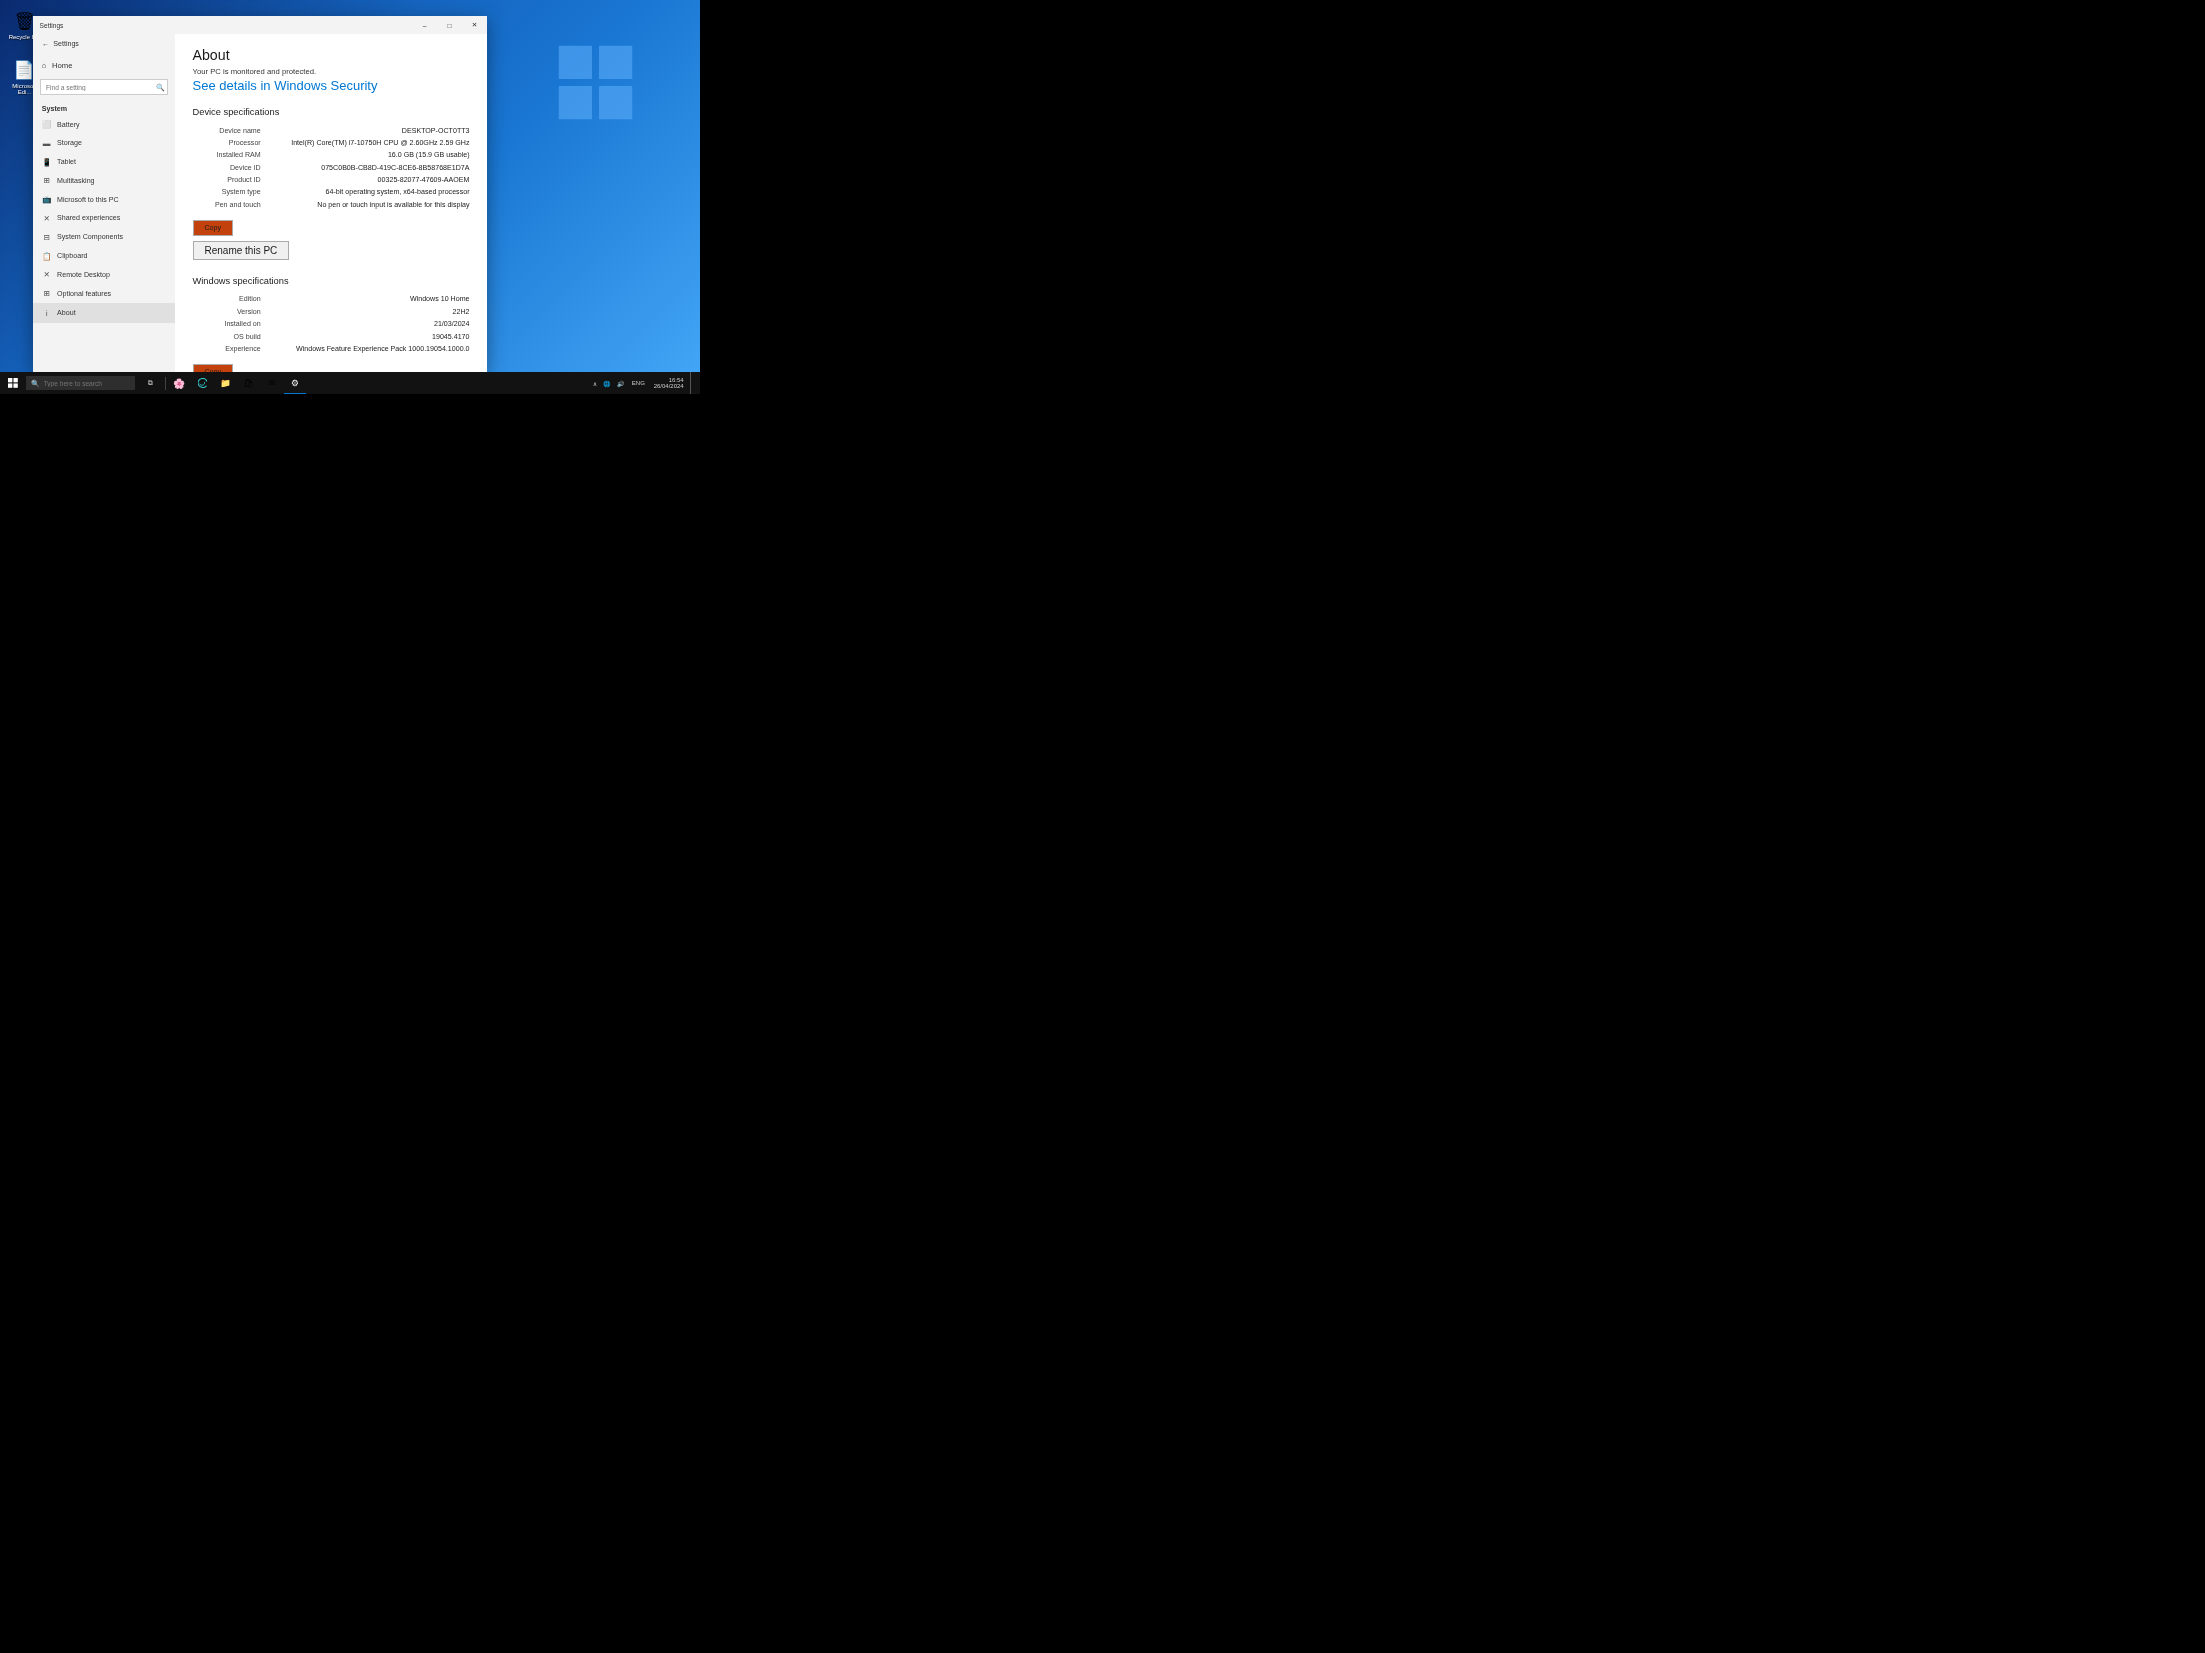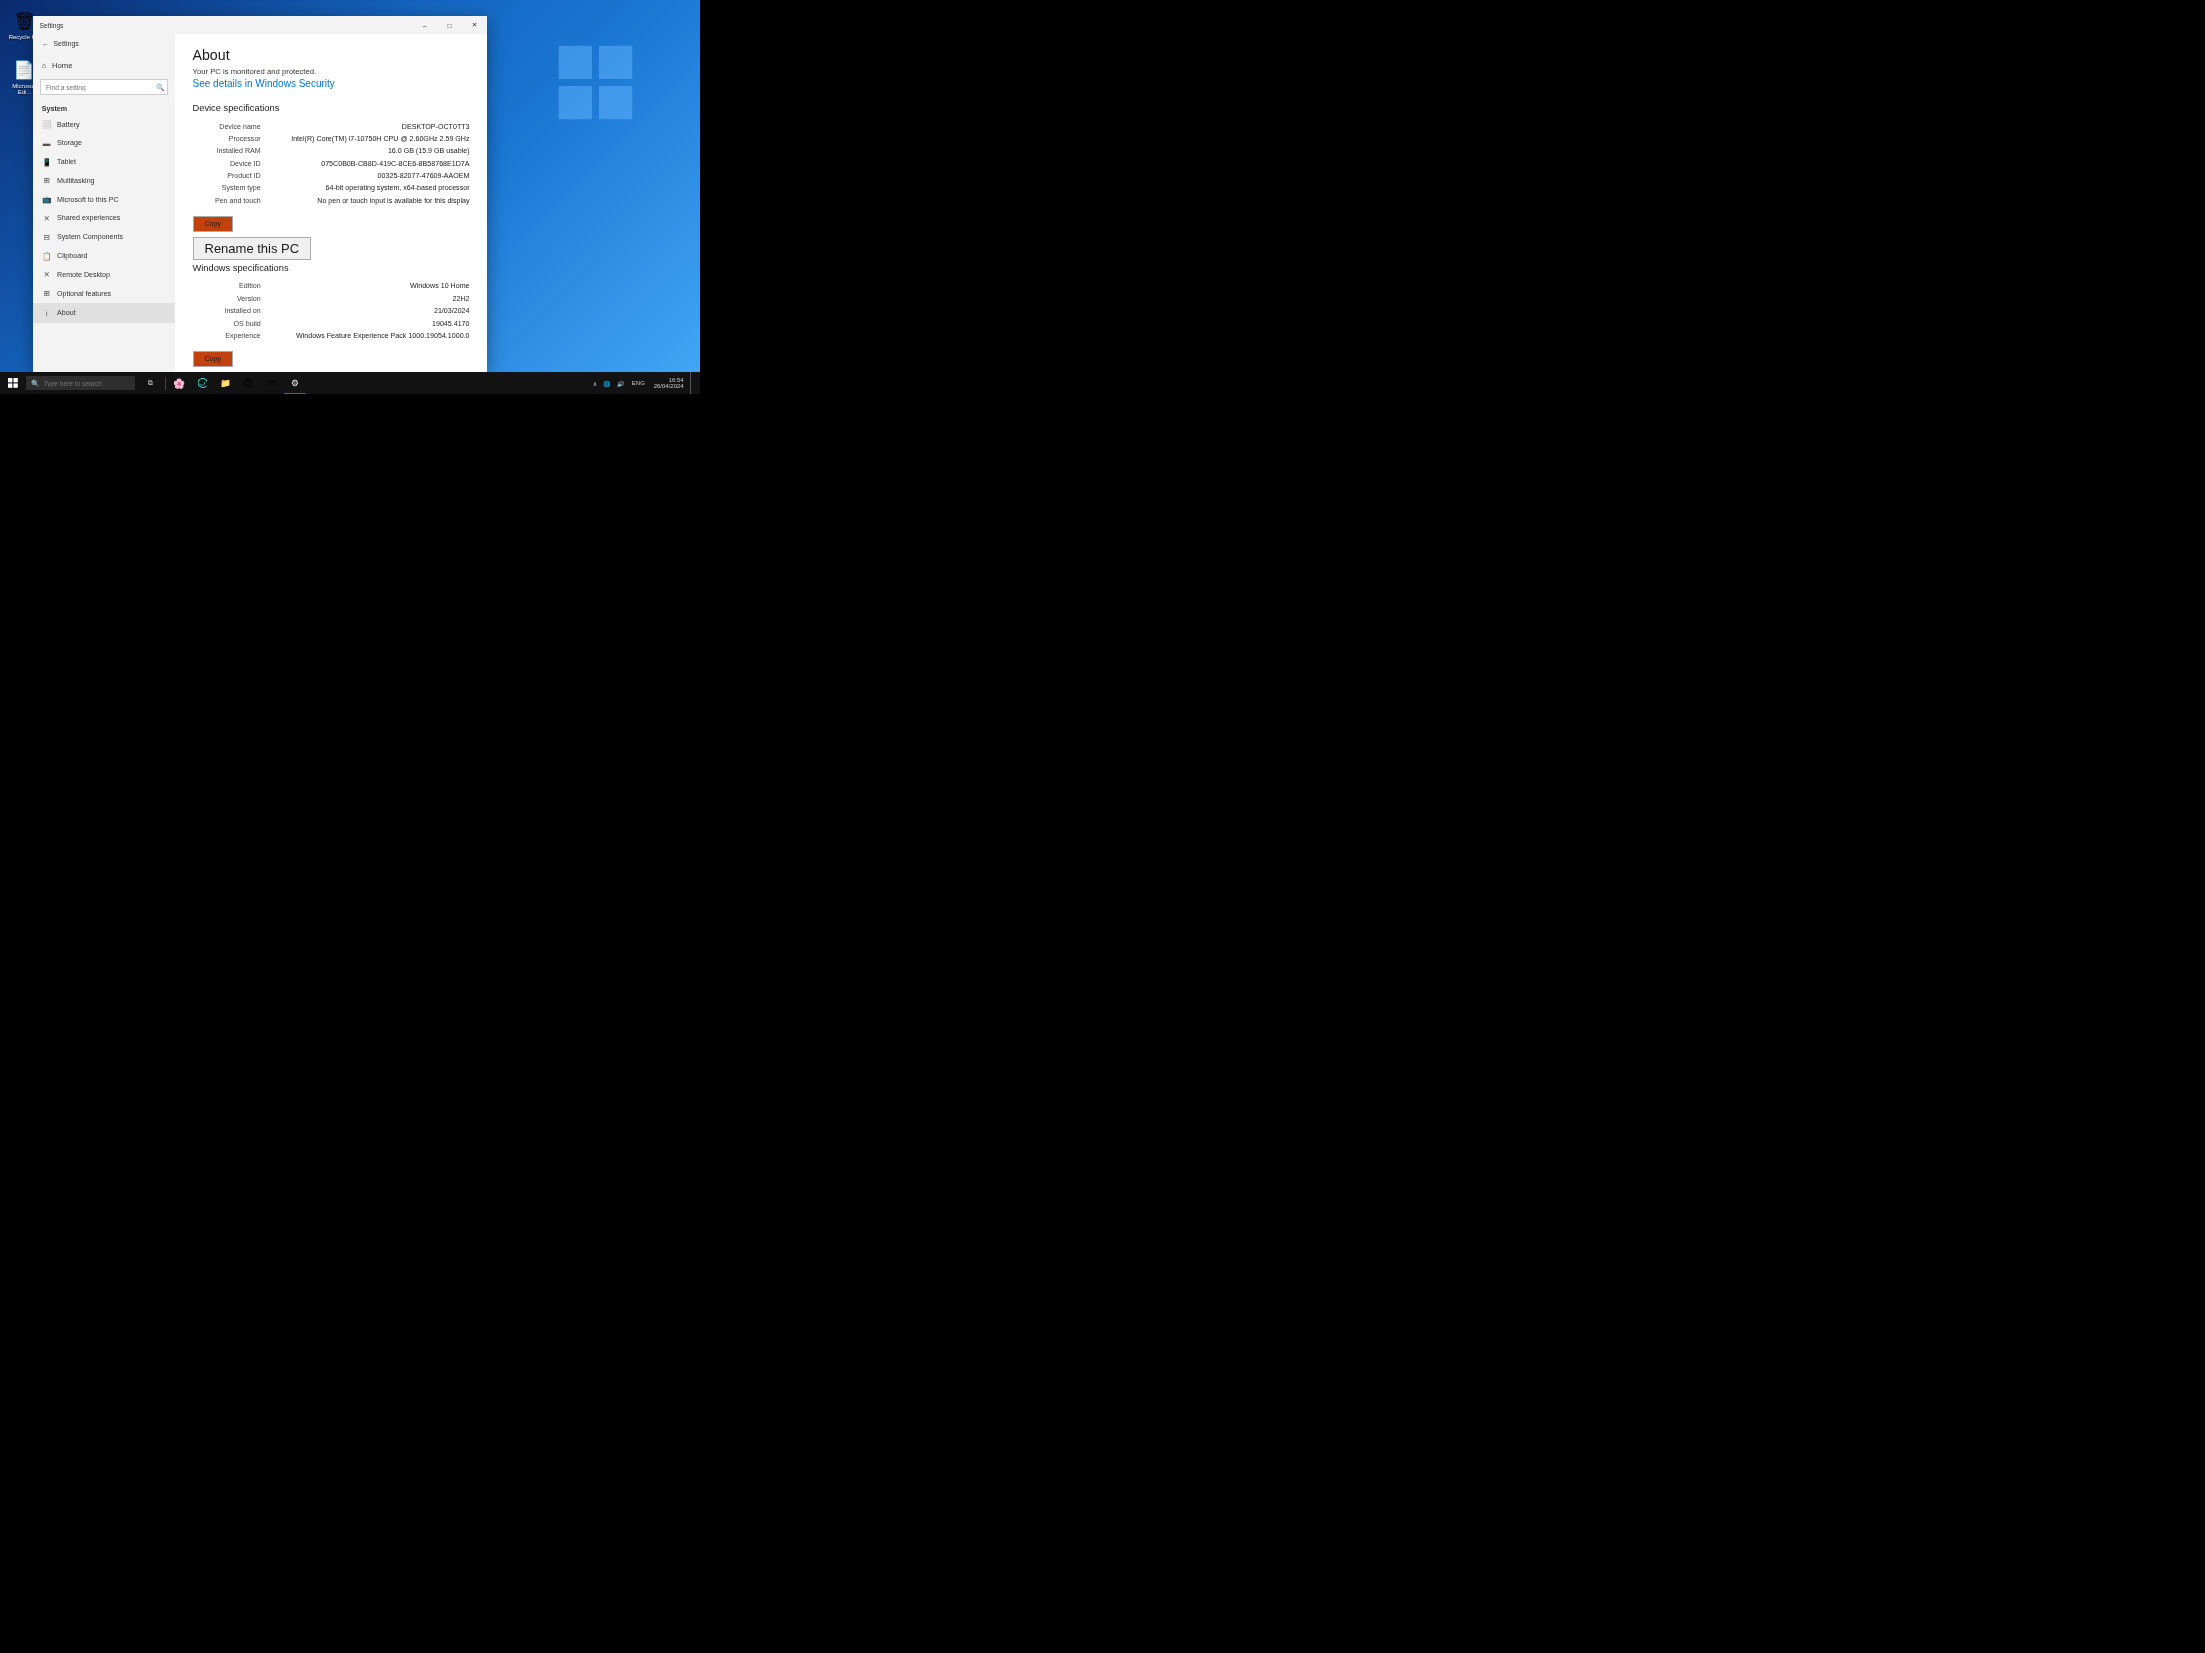--- a/index.html
+++ b/index.html
@@ -176,21 +176,21 @@
 
     .security-status {
       font-size: 7.7px;
       font-weight: 400;
       color: #333;
       margin-bottom: 2.2px;
     }
 
     .security-link {
       color: #0078d4;
-      font-size: 10px;
+      font-size: 13px;
       text-decoration: none;
       cursor: pointer;
       display: inline-block;
       margin-bottom: 11px;
     }
 
     .section-title {
       font-size: 9.3px;
       font-weight: 400;
       color: #1a1a1a;
@@ -227,23 +227,23 @@
       cursor: pointer;
       margin-bottom: 4.4px;
       color: #1a1a1a;
     }
 
     .rename-btn {
       display: inline-block;
       padding: 3.3px 11px;
       border: 0.5px solid #aaa;
       background: #f0f0f0;
-      font-size: 13px;
-      cursor: pointer;
-      margin-bottom: 0;
+      font-size: 10px;
+      cursor: pointer;
+      margin-bottom: 13px;
       color: #1a1a1a;
       text-align: right;
     }
 
     
     .taskbar {
       position: absolute;
       bottom: 0; left: 0; right: 0;
       height: 22px;
       background: rgba(20,20,20,0.92);

